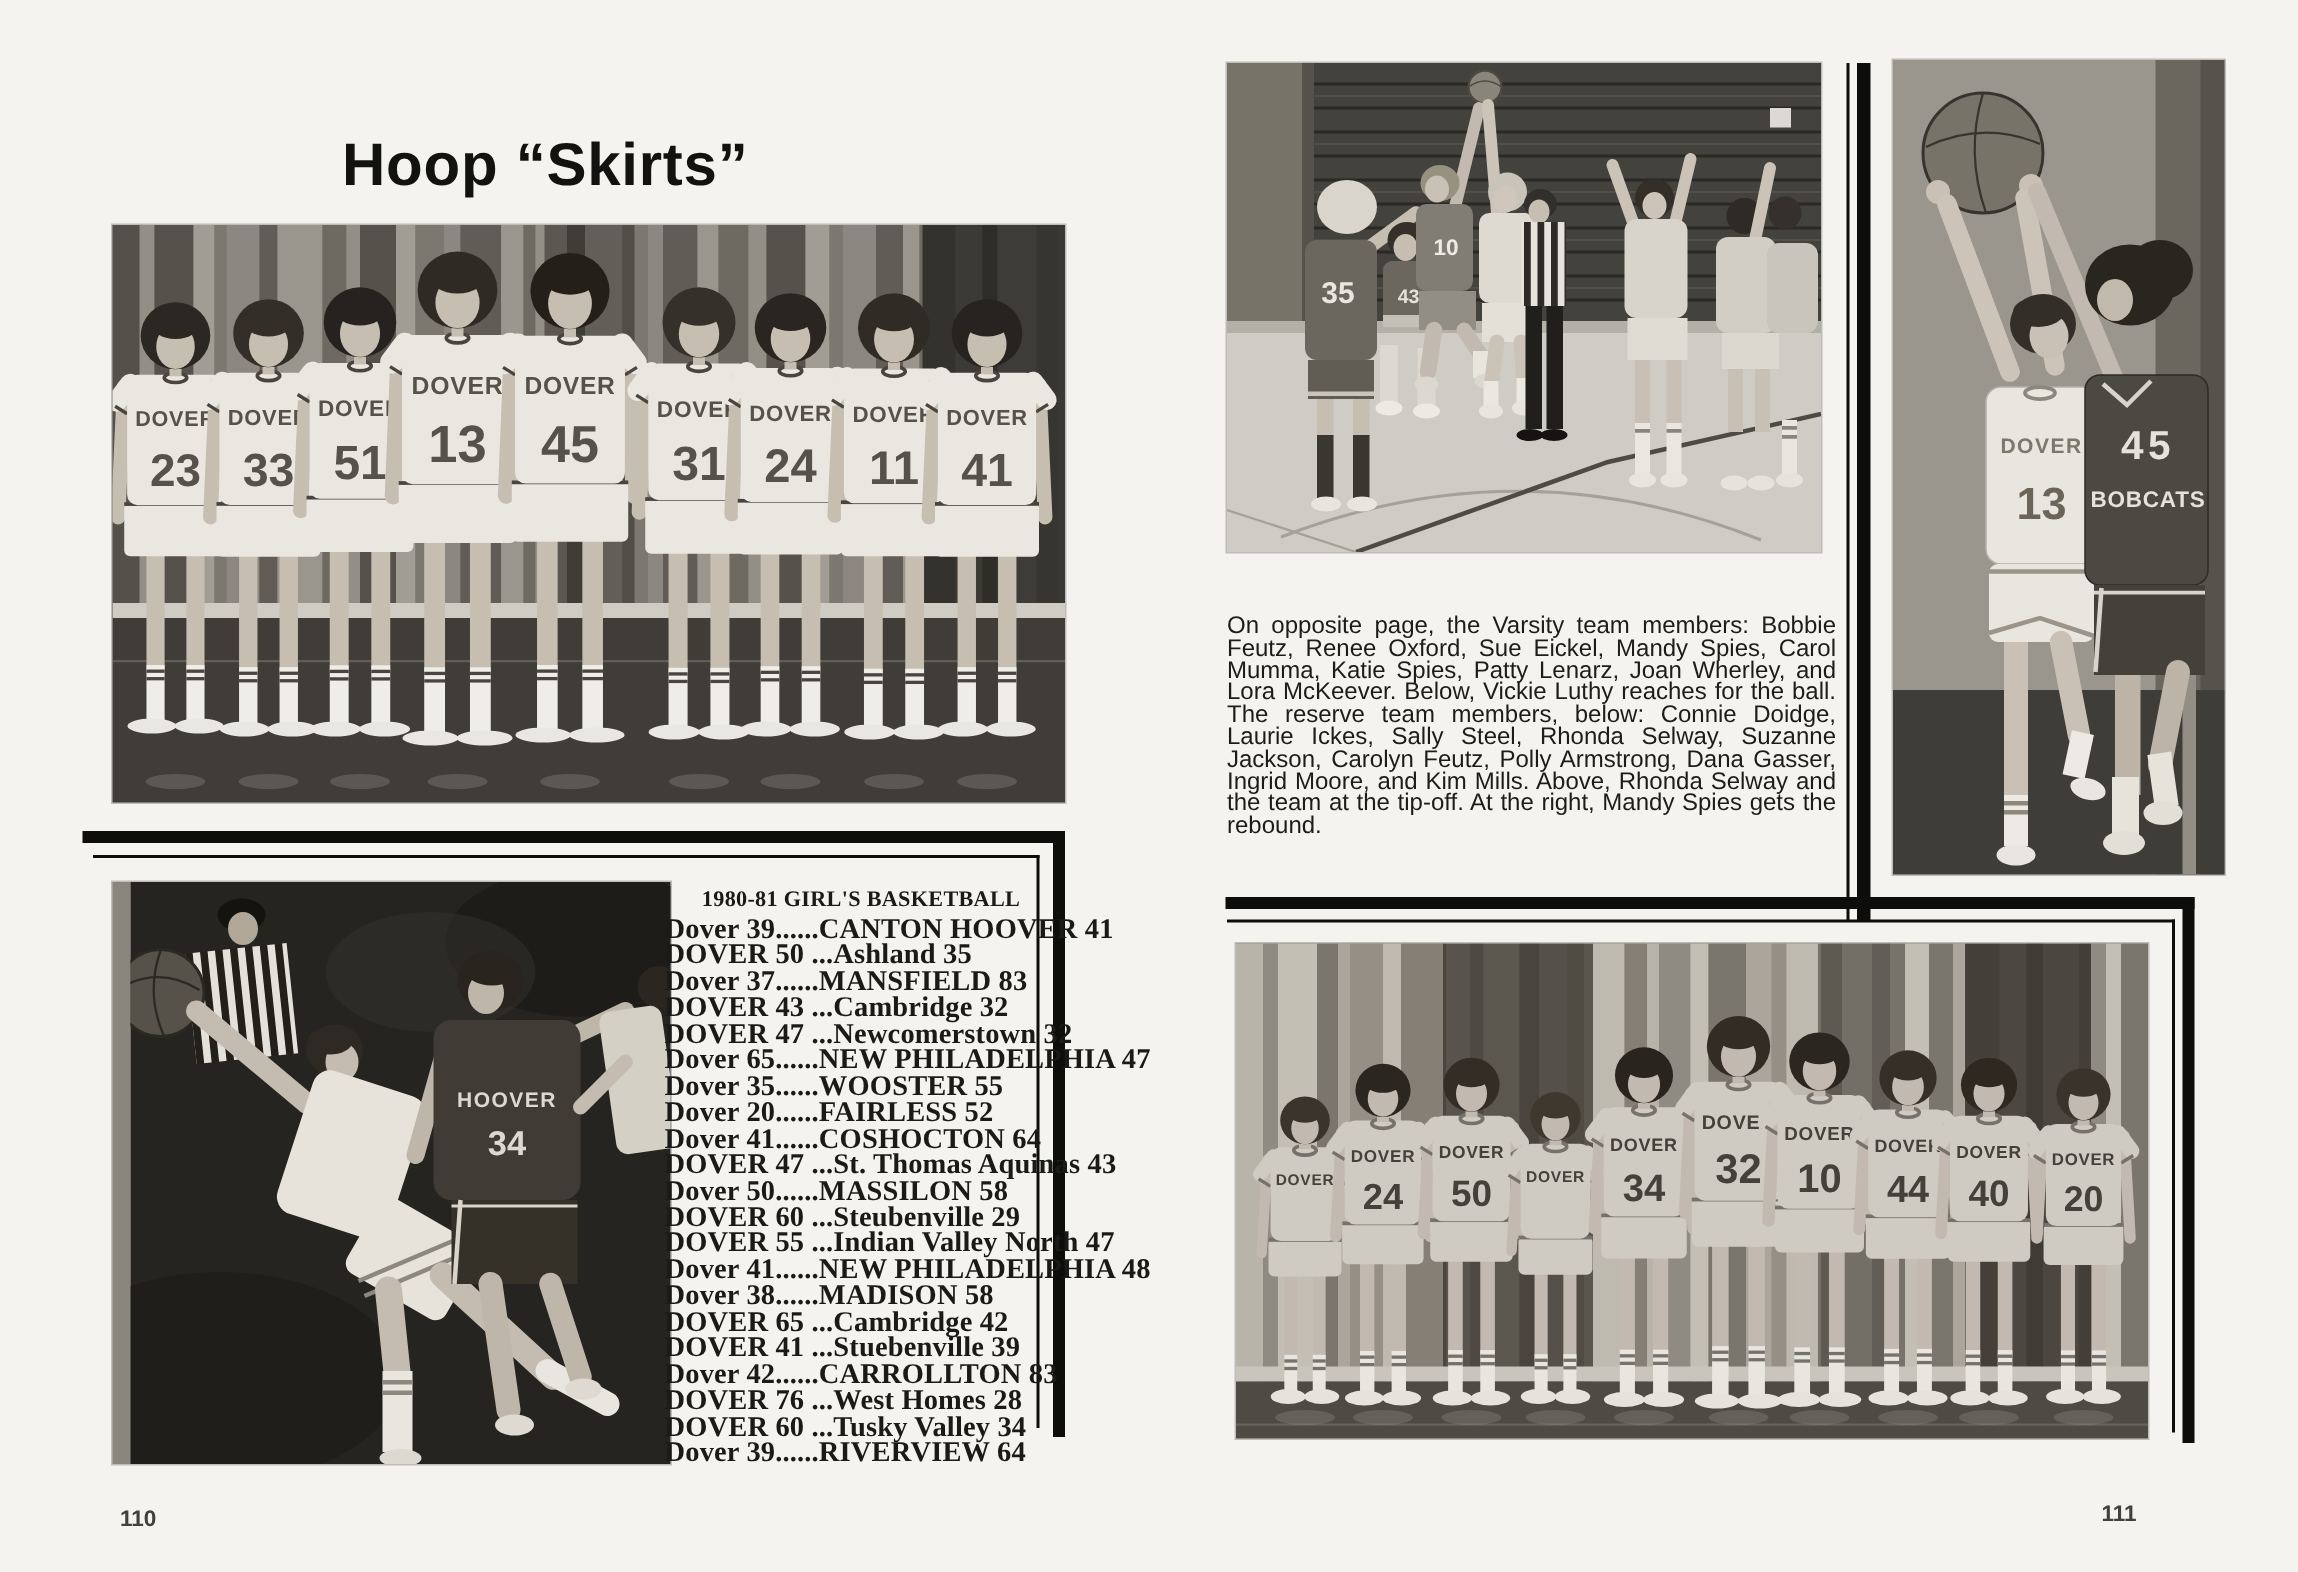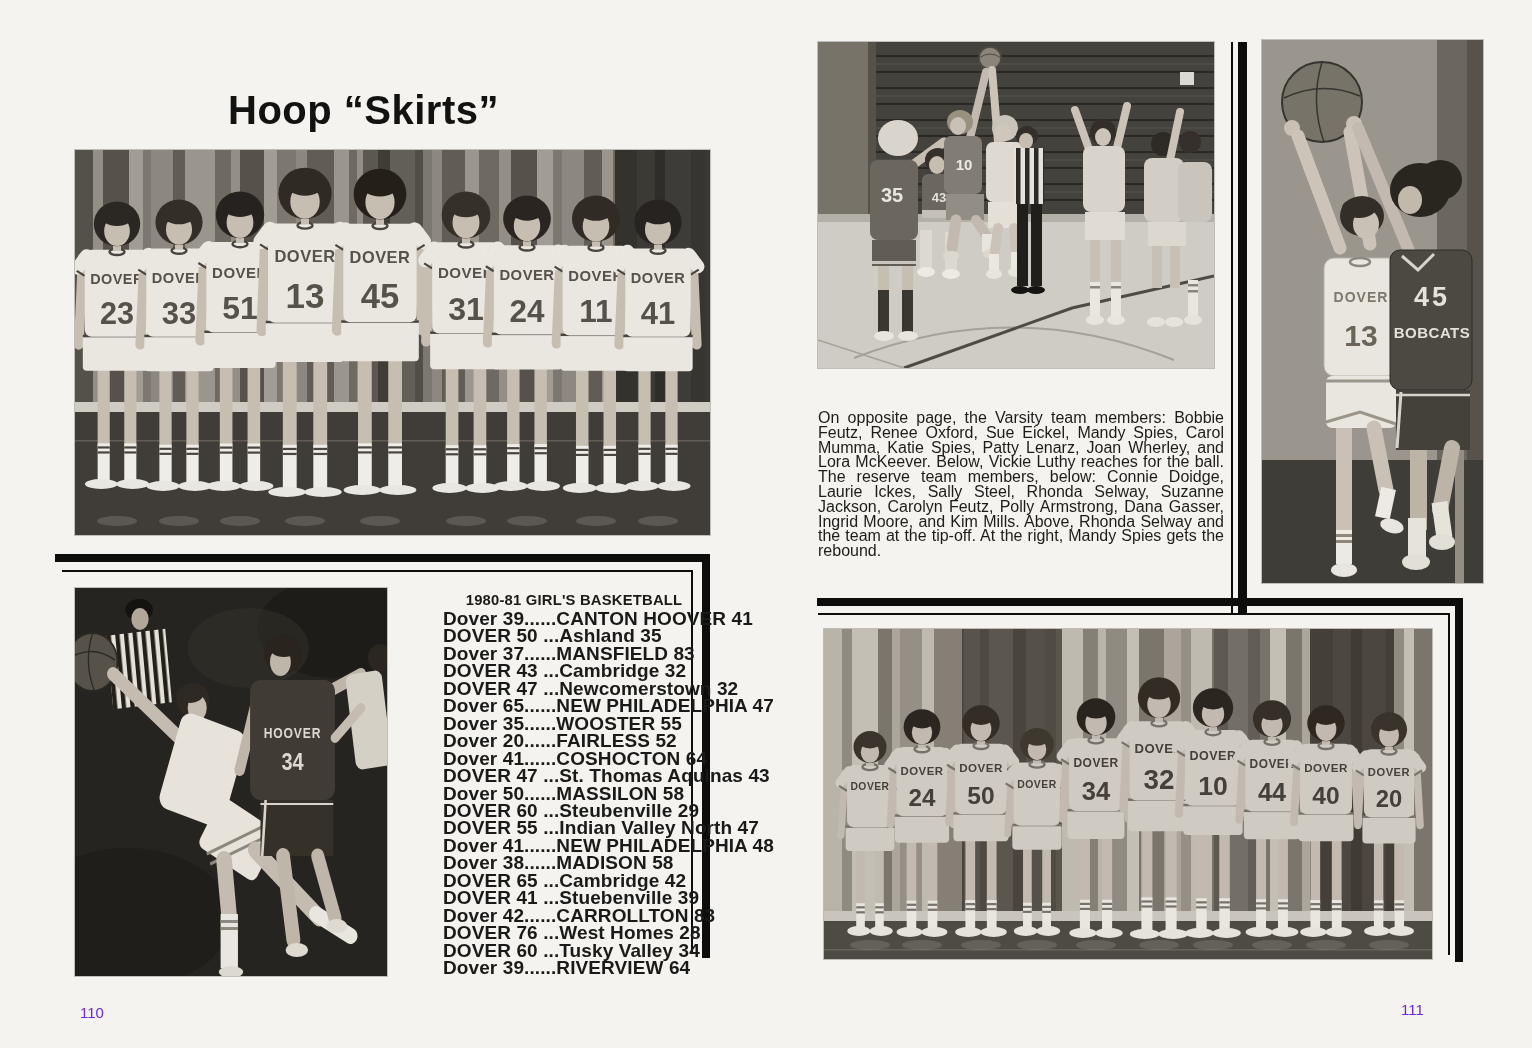--- a/index.html
+++ b/index.html
@@ -8,28 +8,28 @@
     overflow:hidden;font-family:"Liberation Sans",sans-serif;color:#111;
   }
   svg{display:block;width:100%;height:100%;}
   svg text{font-family:"Liberation Sans",sans-serif;}
   .photo{position:absolute;background:#8a867e;box-shadow:0 0 0 1px rgba(55,52,46,.28);}
   .rule{position:absolute;background:#0d0d0c;}
   .page-title{
     position:absolute;left:228px;top:88px;width:324px;text-align:left;
     font-size:40px;font-weight:700;letter-spacing:.5px;color:#121210;
   }
-  .scoreboard{position:absolute;left:443px;top:592px;width:262px;font-weight:700;color:#1a1a18;}
+  .scoreboard{position:absolute;left:443px;top:592px;width:262px;font-weight:700;color:#1a1a18;font-family:Liberation Serif, serif;}
   .scoreboard .head{font-size:14.8px;text-align:center;margin-bottom:2px;letter-spacing:.2px;}
   .scoreboard .line{font-size:19px;line-height:17.45px;white-space:nowrap;letter-spacing:.1px;}
   .caption{
     position:absolute;left:818px;top:411px;width:406px;
     font-size:16px;line-height:14.8px;text-align:justify;color:#1c1c1a;font-weight:400;
   }
-  .page-num{position:absolute;font-size:15px;font-weight:400;color:#6d28d9;}
+  .page-num{position:absolute;font-size:15px;font-weight:700;color:#404040;}
   #pn-left{left:80px;top:1004px;}
   #pn-right{left:1401px;top:1001px;}
 </style>
 </head>
 <body>
 
 <div class="spread">
 
   <div class="page-title">Hoop “Skirts”</div>
 
@@ -342,21 +342,21 @@
           <text x="583" y="173.779" font-size="31.0" font-weight="bold" fill="#56524a" text-anchor="middle">41</text>
         </g>
       </svg>
     </div>
 
   <div class="rule" style="left:55px;top:554px;width:655px;height:8px;"></div>
   <div class="rule" style="left:702px;top:554px;width:8px;height:404px;"></div>
   <div class="rule" style="left:62px;top:570px;width:631px;height:2px;"></div>
   <div class="rule" style="left:691px;top:570px;width:2px;height:382px;"></div>
 
-  <div class="photo" id="action-photo" style="left:75px;top:588px;width:312px;height:388px;">
+  <div class="photo" id="action-photo" style="left:75px;top:588px;width:360px;height:388px;padding-left:12px;">
     <svg viewBox="0 0 360 388" preserveAspectRatio="none">
       <defs>
         <pattern id="refstrD" width="10" height="12" patternUnits="userSpaceOnUse">
           <rect width="10" height="12" fill="#e4e1da"></rect>
             <rect width="5" height="12" fill="#232019"></rect>
         </pattern>
       </defs>
       <rect width="360" height="388" fill="#262420"></rect>
       <ellipse cx="300" cy="40" rx="90" ry="50" fill="#1a1916" opacity="0.7"></ellipse>
       <ellipse cx="60" cy="330" rx="120" ry="70" fill="#1c1b17" opacity="0.6"></ellipse>

